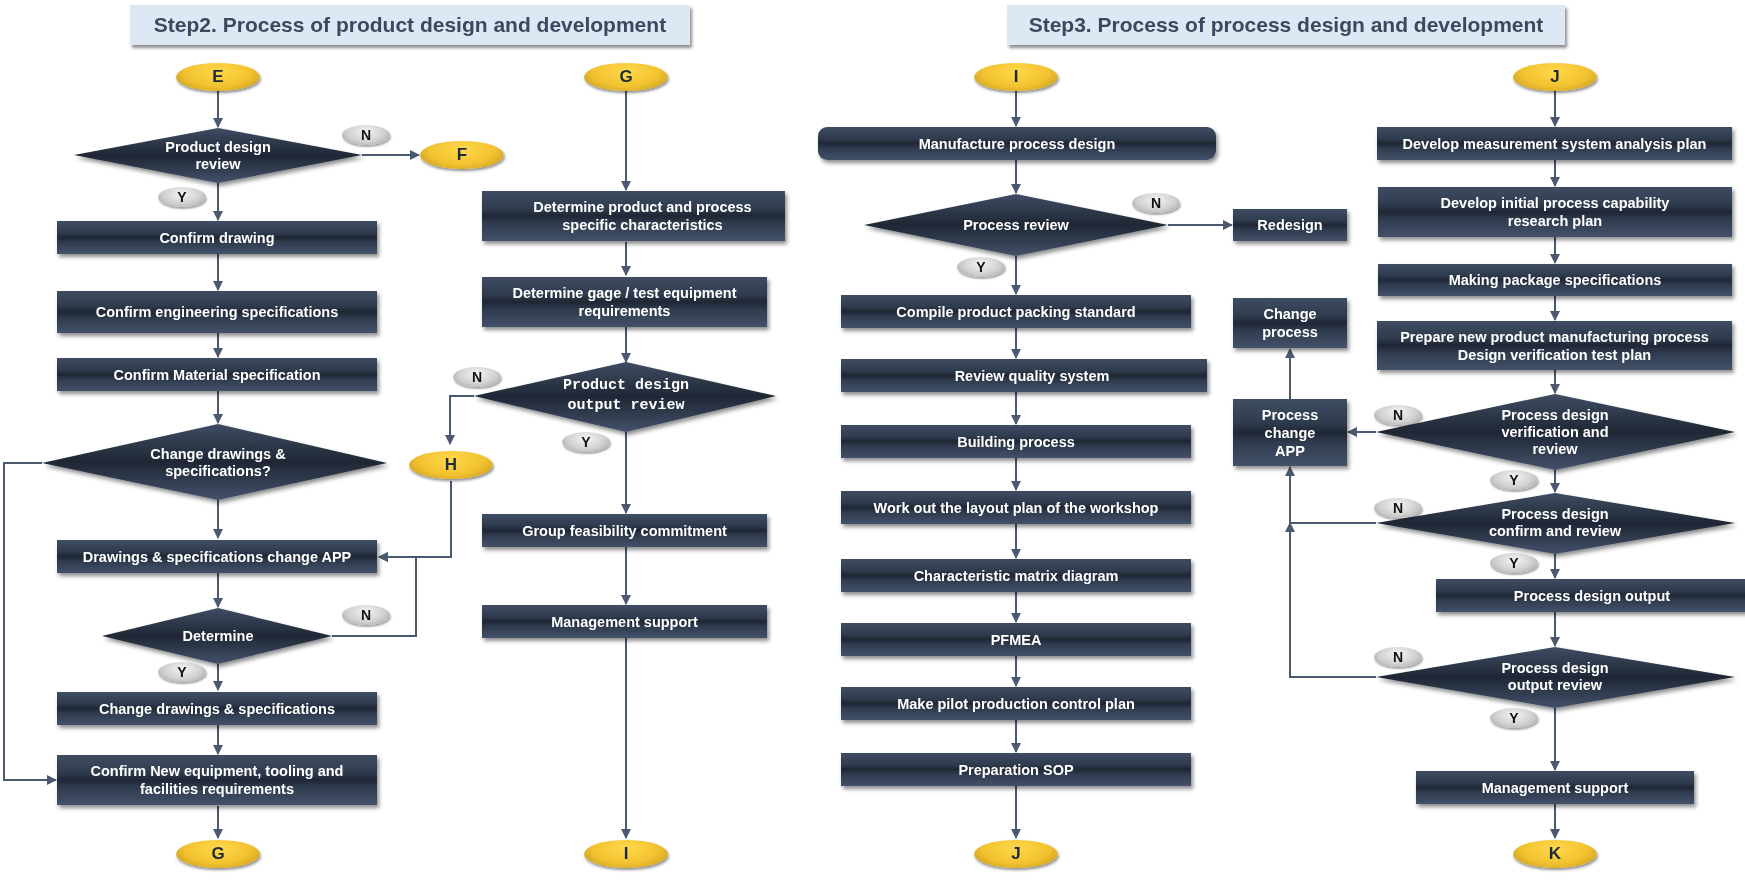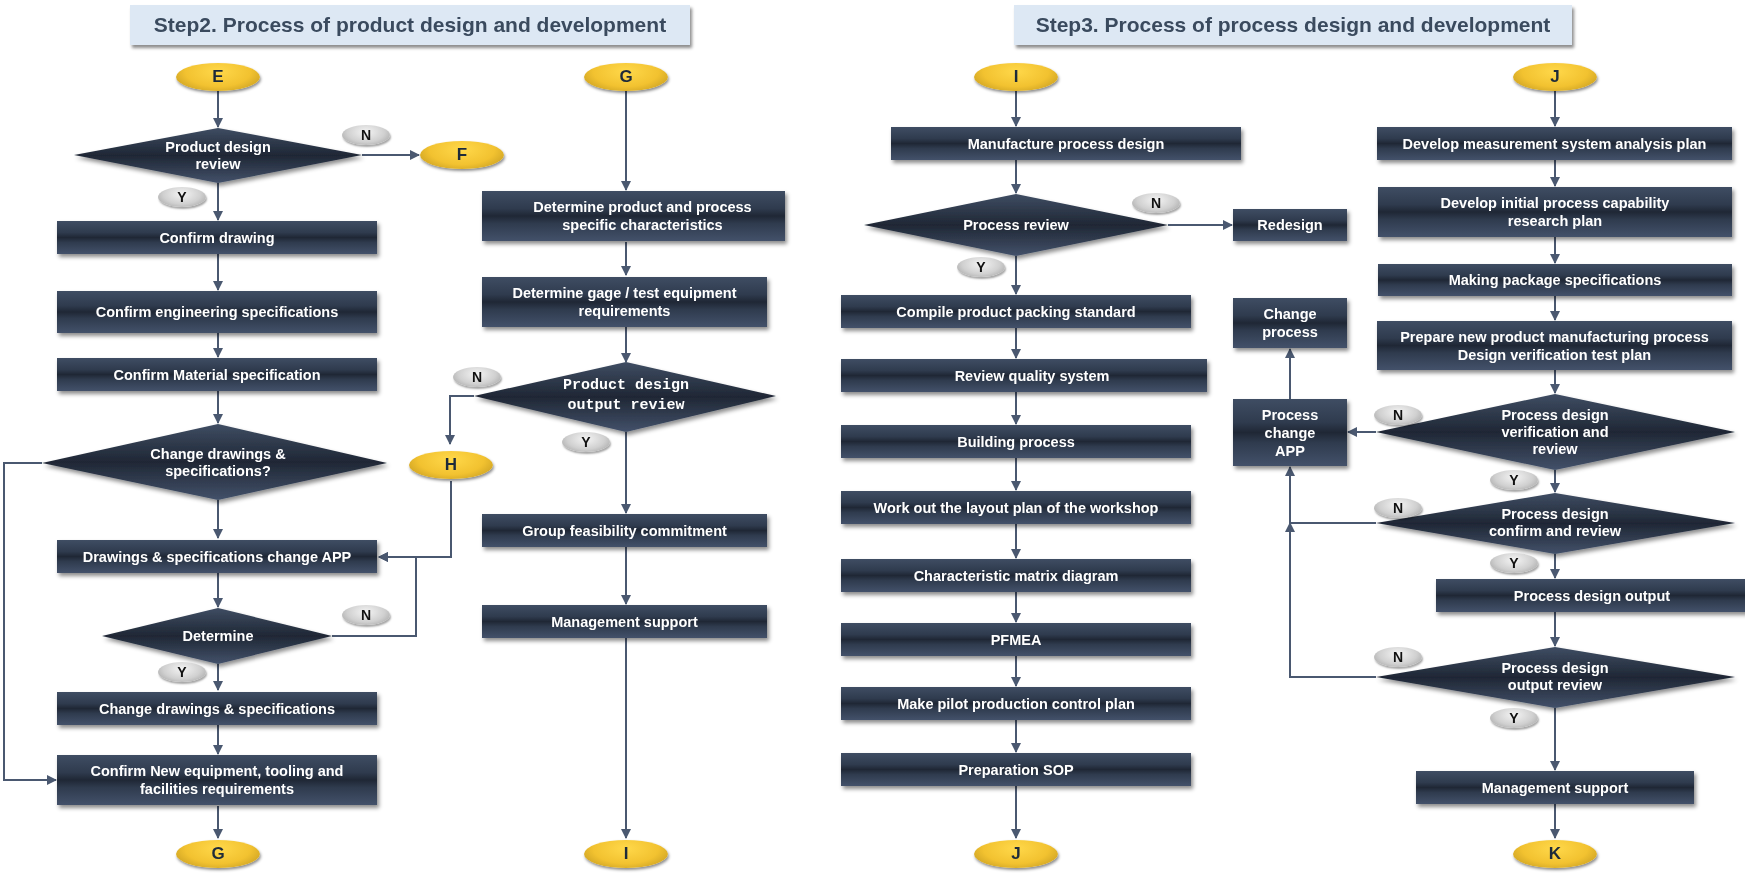--- a/index.html
+++ b/index.html
@@ -103,21 +103,21 @@
     <polygon points="218,608 332,636 218,664 102,636"></polygon>
     <polygon points="626,362 776,396 626,432 474,396"></polygon>
     <polygon points="1016,194 1168,225 1016,256 864,225"></polygon>
     <polygon points="1555,394 1735,432 1555,470 1376,432"></polygon>
     <polygon points="1555,493 1735,523 1555,554 1376,523"></polygon>
     <polygon points="1555,647 1735,677 1555,708 1376,677"></polygon>
   </g>
 </svg>
 
 <div class="title" style="left:130px;top:5px;width:560px;">Step2.  Process of product design and development</div>
-<div class="title" style="left:1007px;top:5px;width:558px;margin-left:7px;">Step3.  Process of process design and development</div>
+<div class="title" style="left:1007px;top:5px;width:558px;">Step3.  Process of process design and development</div>
 
 <div class="oval" style="left:176px;top:63px;">E</div>
 <div class="oval" style="left:420px;top:141px;">F</div>
 <div class="oval" style="left:584px;top:63px;">G</div>
 <div class="oval" style="left:409px;top:451px;">H</div>
 <div class="oval" style="left:176px;top:840px;">G</div>
 <div class="oval" style="left:584px;top:840px;">I</div>
 
 <div class="dtext" style="left:134px;top:138px;width:168px;height:36px;white-space:pre-line;">Product design
 review</div>
@@ -146,21 +146,21 @@
 <div class="yn" style="left:342px;top:605px;">N</div>
 <div class="yn" style="left:158px;top:662px;">Y</div>
 <div class="yn" style="left:453px;top:367px;">N</div>
 <div class="yn" style="left:562px;top:432px;">Y</div>
 
 <div class="oval" style="left:974px;top:63px;">I</div>
 <div class="oval" style="left:1513px;top:63px;">J</div>
 <div class="oval" style="left:974px;top:840px;">J</div>
 <div class="oval" style="left:1513px;top:840px;">K</div>
 
-<div class="box" style="left:891px;top:127px;width:350px;height:33px;">Manufacture process design</div>
+<div class="box" style="left:818px;top:127px;width:398px;height:33px;border-radius:9px;">Manufacture process design</div>
 <div class="dtext" style="left:926px;top:215px;width:180px;height:20px;">Process review</div>
 <div class="box" style="left:1233px;top:209px;width:114px;height:32px;">Redesign</div>
 <div class="box" style="left:841px;top:295px;width:350px;height:33px;">Compile product packing standard</div>
 <div class="box" style="left:841px;top:359px;width:350px;height:33px;padding-left:16px;">Review quality system</div>
 <div class="box" style="left:841px;top:425px;width:350px;height:33px;">Building process</div>
 <div class="box" style="left:841px;top:491px;width:350px;height:33px;">Work out the layout plan of the workshop</div>
 <div class="box" style="left:841px;top:559px;width:350px;height:33px;">Characteristic matrix diagram</div>
 <div class="box" style="left:841px;top:623px;width:350px;height:33px;">PFMEA</div>
 <div class="box" style="left:841px;top:687px;width:350px;height:33px;">Make pilot production control plan</div>
 <div class="box" style="left:841px;top:753px;width:350px;height:33px;">Preparation SOP</div>

